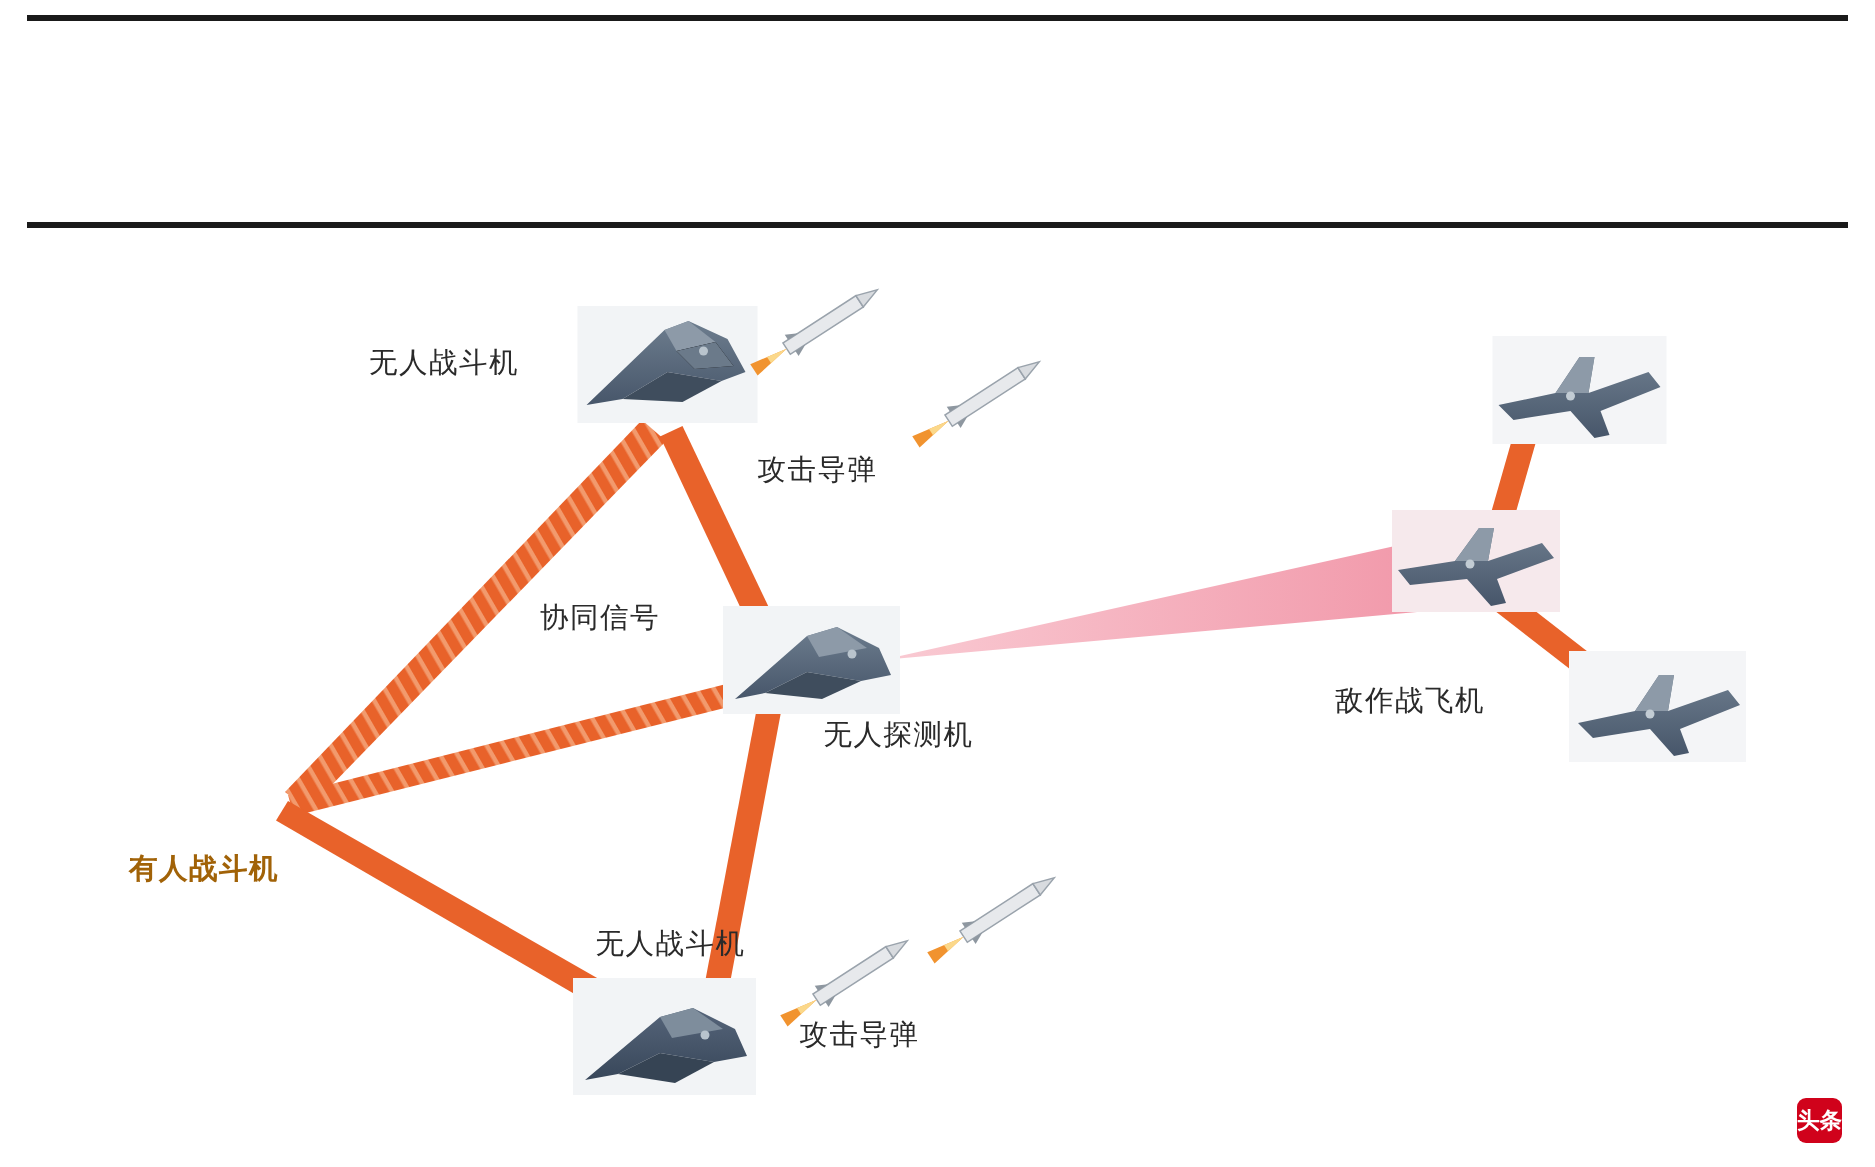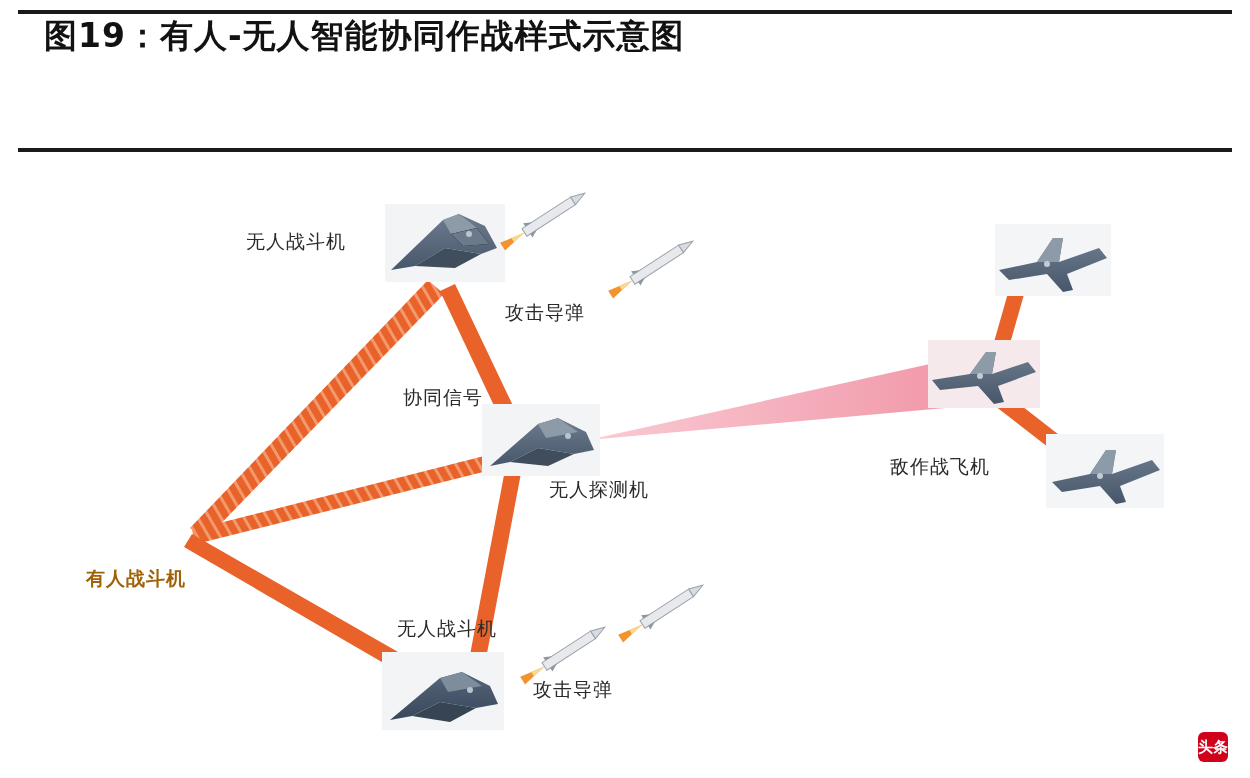--- a/index.html
+++ b/index.html
@@ -100,21 +100,20 @@
     color: #3a3a3a;
     letter-spacing: 1px;
   }
 </style>
 </head>
 <body>
 
 <div class="page">
 
   <div class="title-rule-top"></div>
-  <div class="figure-title">图19：有人-无人智能协同作战样式示意图</div>
   <div class="title-rule-bottom"></div>
 
   <div class="diagram">
     <svg width="1250" height="626" viewBox="0 0 1250 626" xmlns="http://www.w3.org/2000/svg">
       <defs>
 
         <pattern id="hatch" width="10" height="10" patternUnits="userSpaceOnUse" patternTransform="rotate(60)">
           <rect width="10" height="10" fill="#e8622a"></rect>
           <rect width="10" height="3" fill="#f29a6d"></rect>
         </pattern>
@@ -232,21 +231,21 @@
         <path d="M 66 6 L 80 10.5 L 66 15 Z" fill="#d8dbdf" stroke="#9aa3ac" stroke-width="1"></path>
         <path d="M 12 2 L 20 6 L 12 6 Z" fill="#8e97a0"></path>
         <path d="M 12 15 L 20 15 L 12 19 Z" fill="#8e97a0"></path>
         <path d="M 8 10.5 L -18 6 L -18 15 Z" fill="#f1932f"></path>
         <path d="M 8 10.5 L -6 8 L -6 13 Z" fill="#fbd88a"></path>
       </g>
     </svg>
 
     <div class="label" style="left:246px; top:77px;">无人战斗机</div>
     <div class="label" style="left:505px; top:148px;">攻击导弹</div>
-    <div class="label" style="left:360px; top:233px;margin-left:43px;">协同信号</div>
+    <div class="label" style="left:360px; top:247px;">协同信号</div>
     <div class="label" style="left:549px; top:325px;text-align:center;">无人探测机</div>
     <div class="label" style="left:890px; top:302px;">敌作战飞机</div>
     <div class="label label-bold" style="left:86px; top:414px;">有人战斗机</div>
     <div class="label" style="left:397px; top:464px;">无人战斗机</div>
     <div class="label" style="left:533px; top:525px;">攻击导弹</div>
   </div>
 
   <div class="watermark">
     <div class="wm-logo">头条</div>
   </div>

